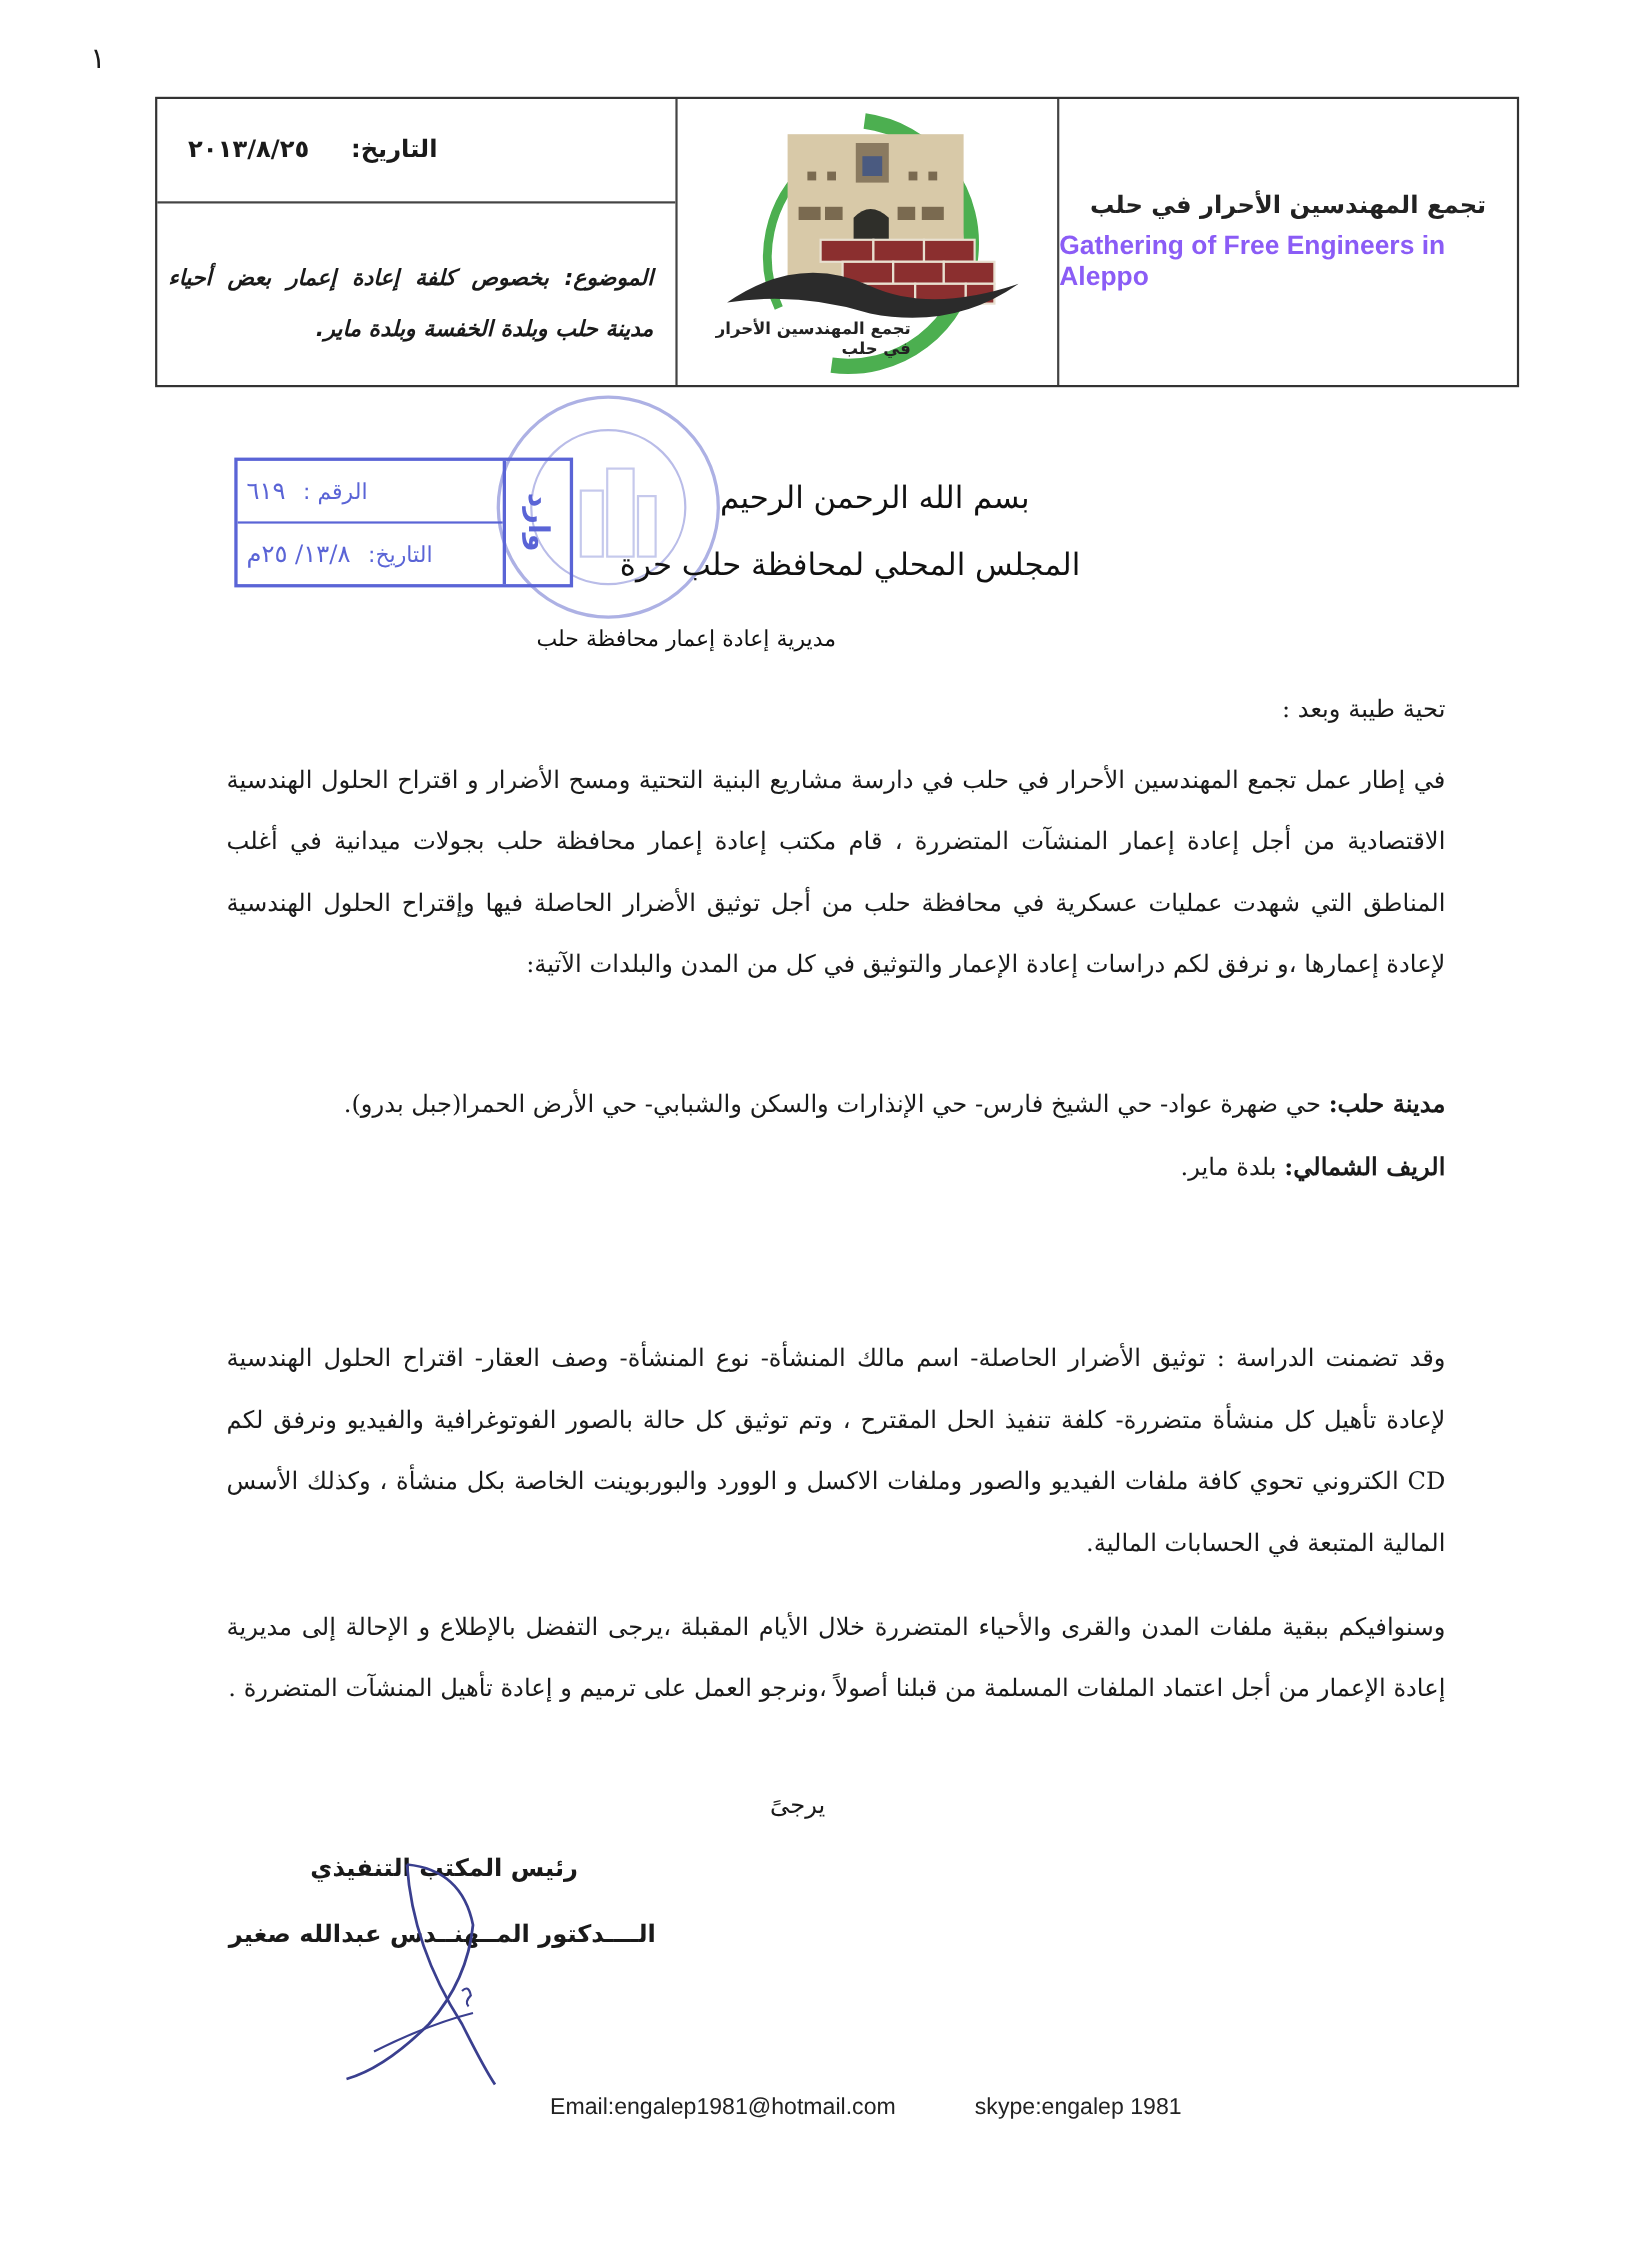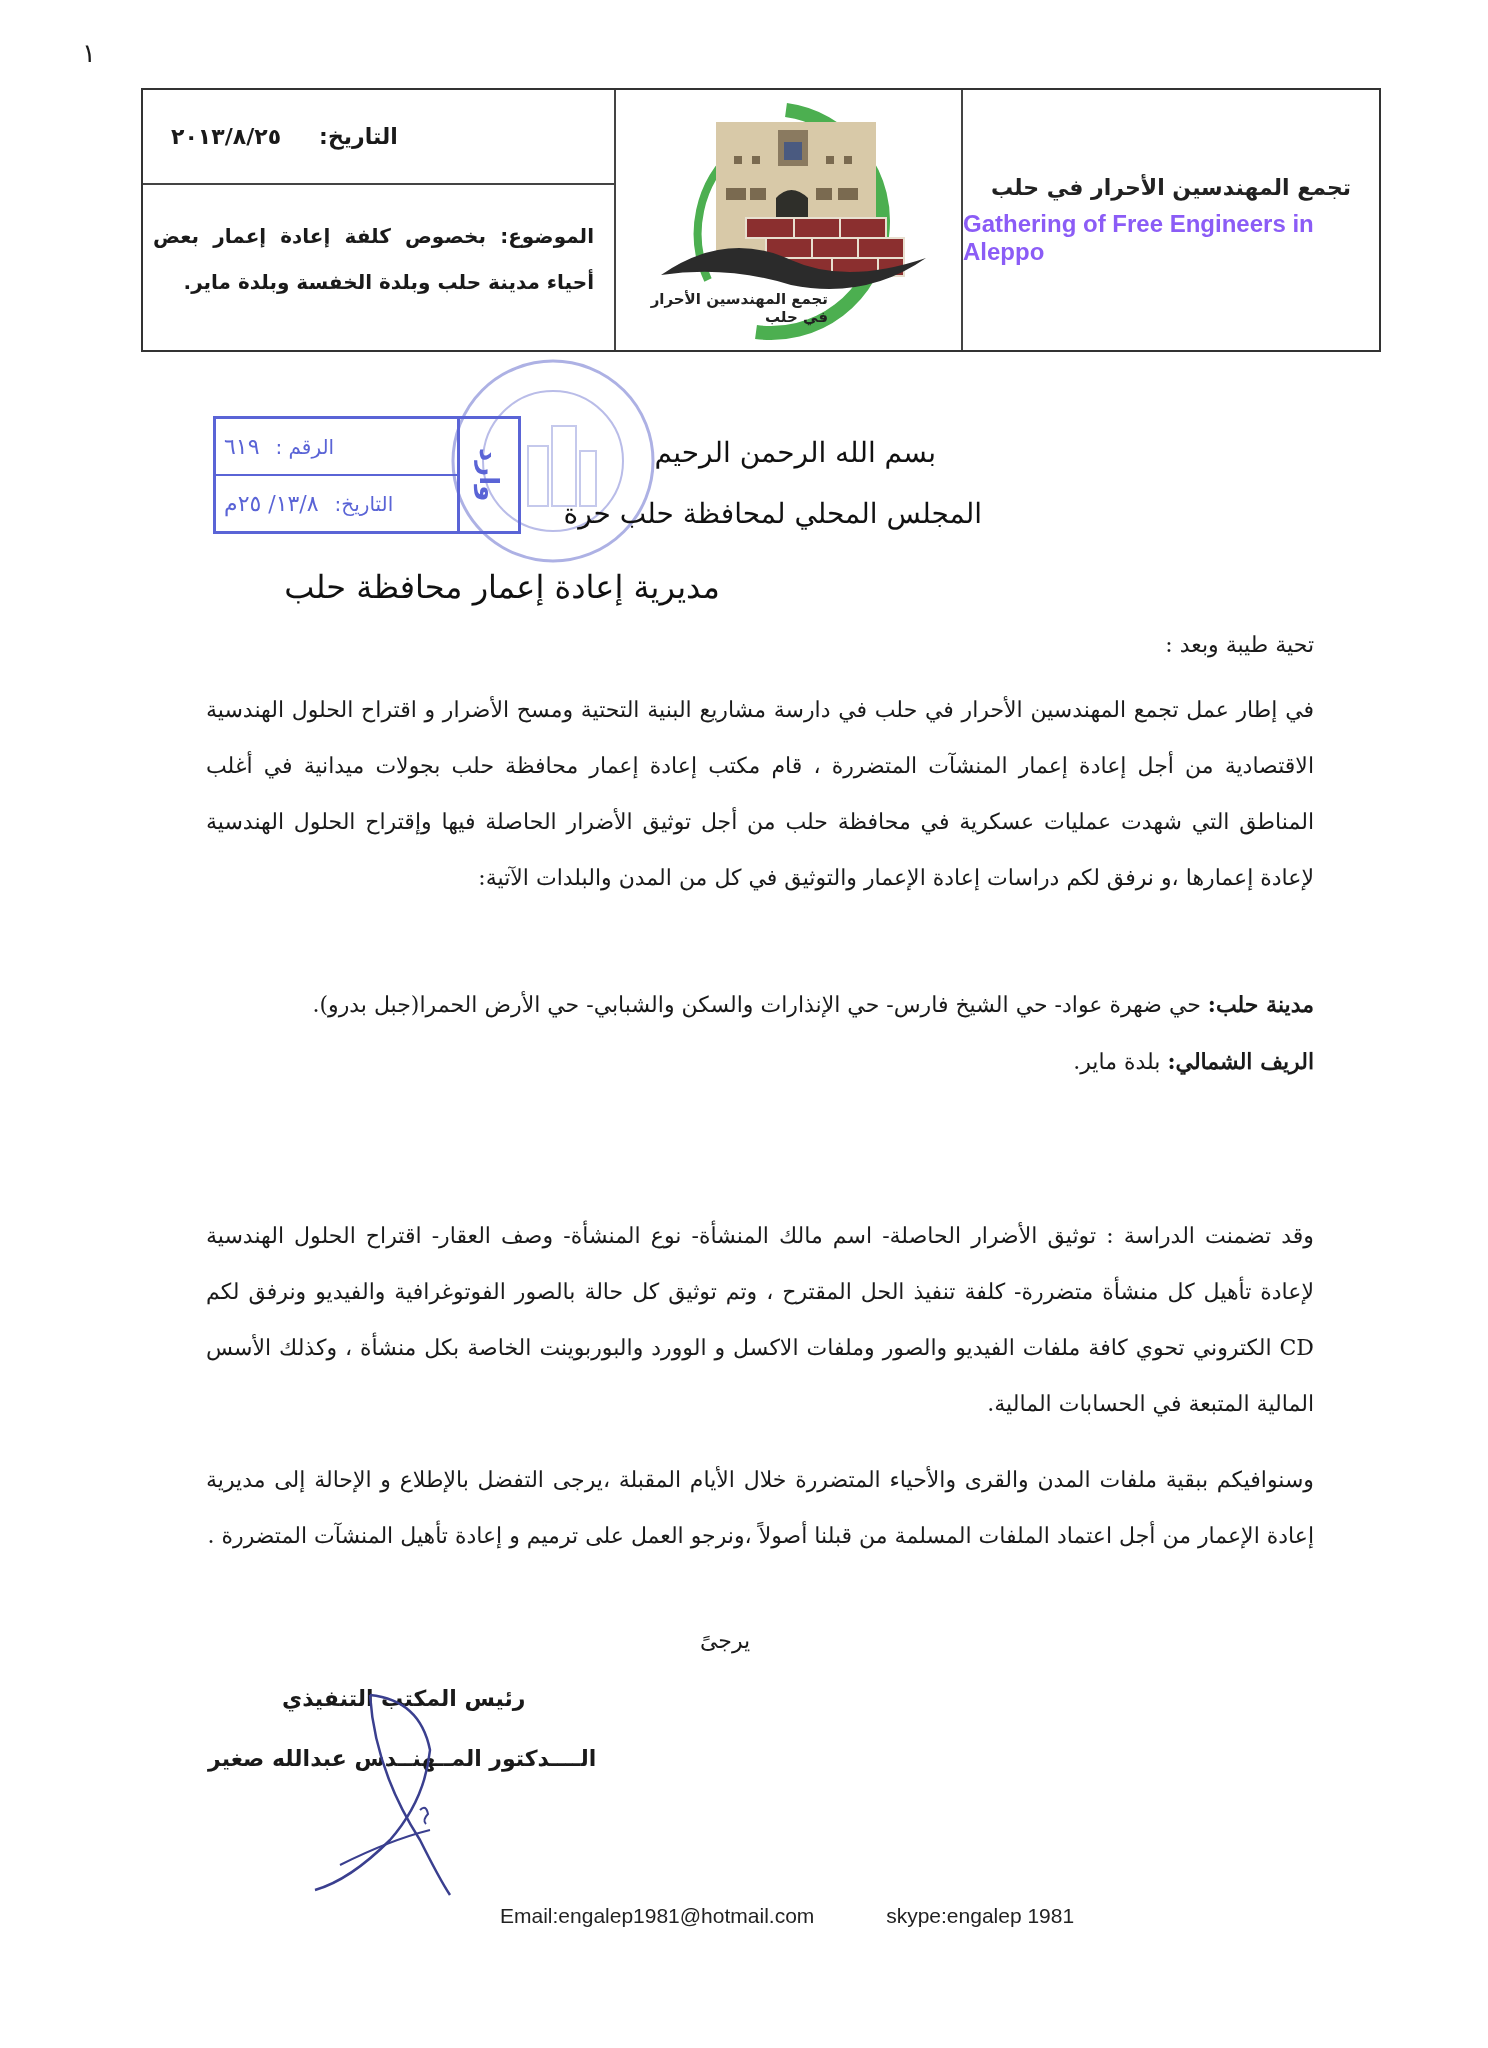--- a/index.html
+++ b/index.html
@@ -9,41 +9,41 @@
     }
     .page-number { position: absolute; left: 82px; top: 38px; font-size: 26px; }
     .header-table {
       position: absolute; left: 141px; top: 88px; width: 1240px; height: 264px;
       border: 2px solid #333; box-sizing: border-box; display: flex; direction: ltr;
     }
     .cell-left { width: 471px; border-right: 2px solid #444; display: flex; flex-direction: column; }
     .cell-date { height: 93px; border-bottom: 2px solid #444; display: flex; align-items: center; justify-content: flex-end; padding-right: 20px; direction: rtl; }
     .cell-date .lbl, .cell-date .val { font-family: "DejaVu Sans", sans-serif; font-weight: bold; font-size: 22px; margin-left: 28px; }
     .cell-date .val { margin-right: 10px; }
-    .cell-subject { flex: 1; direction: rtl; padding: 28px 20px 0 10px; font-family: "DejaVu Sans", sans-serif; font-weight: bold; font-size: 20px; line-height: 46px; text-align: justify; }
+    .cell-subject { flex: 1; direction: rtl; padding: 44px 20px 0 10px; font-family: "DejaVu Sans", sans-serif; font-weight: bold; font-size: 20px; line-height: 46px; text-align: justify; font-style: italic; }
     .cell-logo { width: 345px; border-right: 2px solid #444; position: relative; }
     .cell-org { flex: 1; display: flex; flex-direction: column; align-items: center; justify-content: center; }
     .org-ar { font-family: "DejaVu Sans", sans-serif; font-weight: bold; font-size: 22px; direction: rtl; color: #222; }
     .org-en { font-family: "Liberation Sans", sans-serif; font-weight: bold; font-size: 24px; color: #8b5cf6; margin-top: 10px; }
 
     .stamp-box {
       position: absolute; left: 213px; top: 416px; width: 308px; height: 118px;
       border: 3px solid #5a64d6; box-sizing: border-box; display: flex; direction: ltr; color: #5a64d6;
     }
     .stamp-fields { flex: 1; display: flex; flex-direction: column; }
     .stamp-row { flex: 1; display: flex; align-items: center; justify-content: flex-end; padding: 0 8px; direction: rtl; font-family: "DejaVu Sans", sans-serif; font-size: 20px; }
     .stamp-row + .stamp-row { border-top: 2px solid #5a64d6; }
     .stamp-row .sv { margin-right: 16px; font-size: 22px; font-family: "DejaVu Serif", serif; }
     .stamp-side { width: 58px; border-left: 3px solid #5a64d6; display: flex; align-items: center; justify-content: center; writing-mode: vertical-rl; font-weight: bold; font-family: "DejaVu Sans", sans-serif; font-size: 26px; }
     .round-stamp { position: absolute; left: 448px; top: 356px; width: 210px; height: 210px; }
 
     .head-line { position: absolute; direction: rtl; font-family: "DejaVu Serif", serif; font-weight: normal; color: #111; }
     .basmala { right: 552px; top: 436px; font-size: 28px; font-weight: normal; }
     .council { right: 506px; top: 497px; font-size: 28px; }
-    .directorate { right: 768px; top: 568px; font-size: 32px; }
+    .directorate { right: 728px; top: 568px; font-size: 20px; }
 
     .body-text {
       position: absolute; left: 206px; width: 1108px; direction: rtl; text-align: justify;
       font-family: "DejaVu Serif", serif; font-size: 22px; color: #1a1a1a;
     }
     .greeting { top: 632px; }
     .para1 { top: 682px; line-height: 56px; text-align-last: right; }
     .list-block { top: 976px; line-height: 56px; }
     .list-block p { margin: 0; }
     .list-block b { font-weight: bold; }

